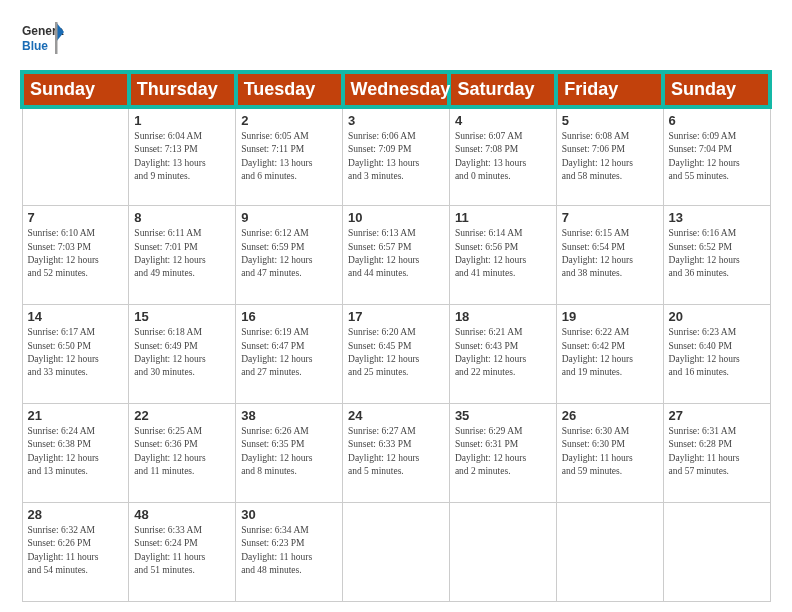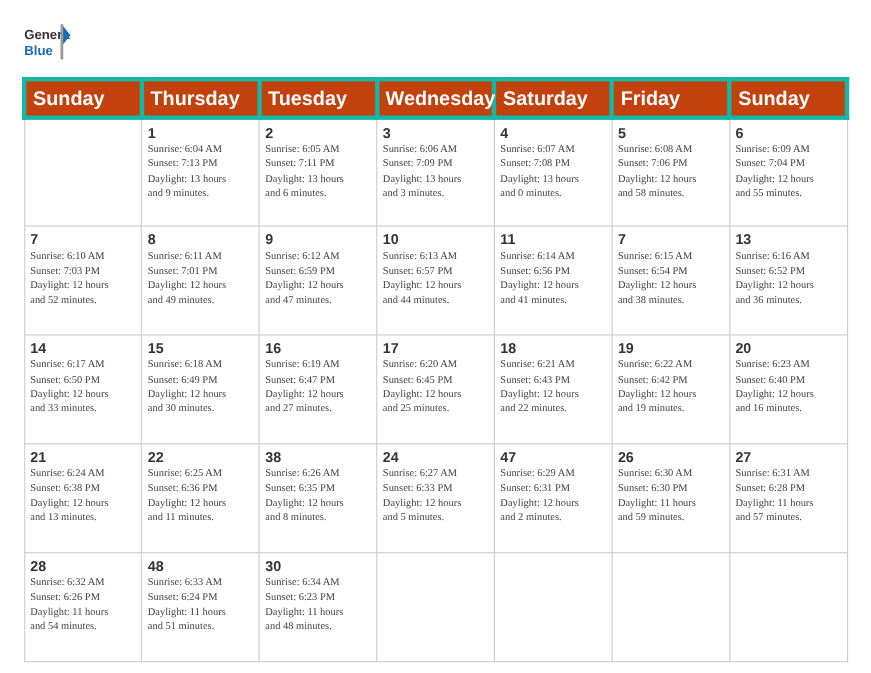--- a/index.html
+++ b/index.html
@@ -210,21 +210,21 @@
           </td>
           <td>
             <span class="day-num">38</span>
             <div class="day-info">Sunrise: 6:26 AM<br>Sunset: 6:35 PM<br>Daylight: 12 hours<br>and 8 minutes.</div>
           </td>
           <td>
             <span class="day-num">24</span>
             <div class="day-info">Sunrise: 6:27 AM<br>Sunset: 6:33 PM<br>Daylight: 12 hours<br>and 5 minutes.</div>
           </td>
           <td>
-            <span class="day-num">47</span>
+            <span class="day-num">35</span>
             <div class="day-info">Sunrise: 6:29 AM<br>Sunset: 6:31 PM<br>Daylight: 12 hours<br>and 2 minutes.</div>
           </td>
           <td>
             <span class="day-num">26</span>
             <div class="day-info">Sunrise: 6:30 AM<br>Sunset: 6:30 PM<br>Daylight: 11 hours<br>and 59 minutes.</div>
           </td>
           <td>
             <span class="day-num">27</span>
             <div class="day-info">Sunrise: 6:31 AM<br>Sunset: 6:28 PM<br>Daylight: 11 hours<br>and 57 minutes.</div>
           </td>

